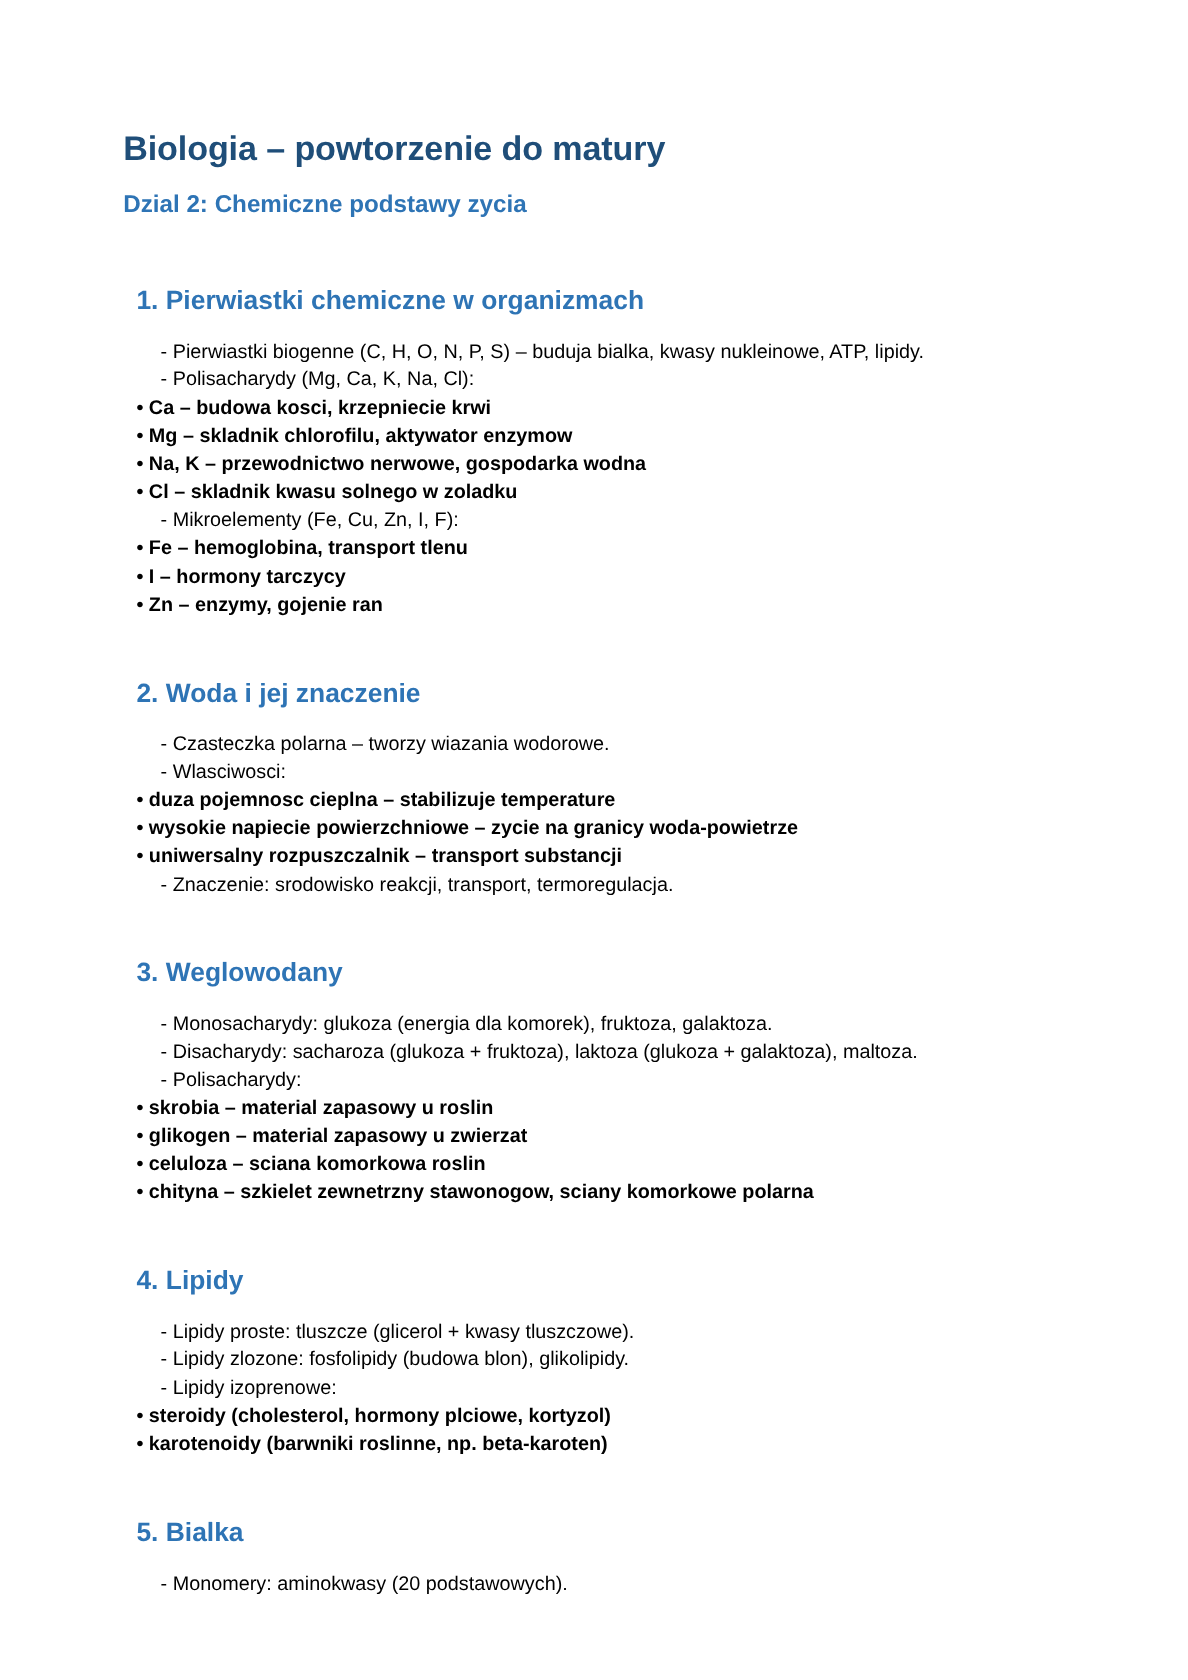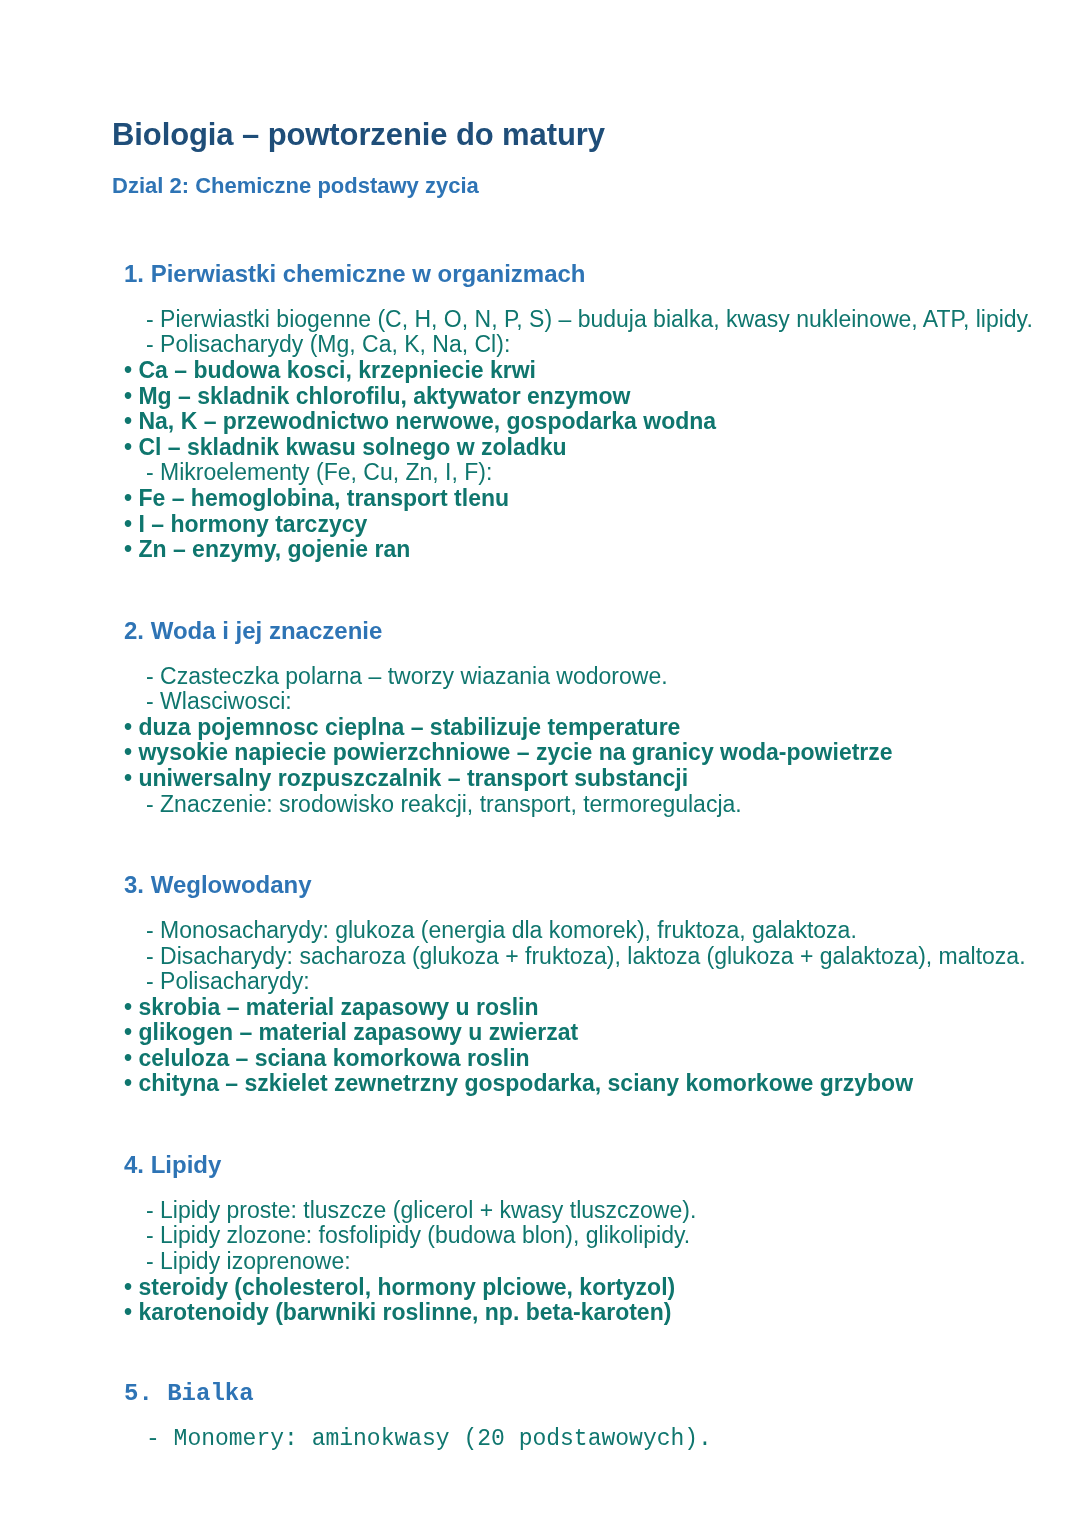--- a/index.html
+++ b/index.html
@@ -36,38 +36,37 @@
     font-weight: bold;
     color: #2E74B5;
     line-height: 1.15;
     margin: 0 0 62px 0;
   }
   .section {
     margin: 0 0 54px 12px;
   }
   .section:last-child {
     margin-bottom: 0;
-    font-family: Liberation Mono, monospace;
   }
   .section-heading {
     font-size: 24px;
     font-weight: bold;
     color: #2E74B5;
     line-height: 1.2;
     margin: 0 0 18px 0;
   }
   .lines {
     margin: 0;
     padding: 0;
     list-style: none;
   }
   .line {
-    font-size: 23px;
+    font-size: 18px;
     line-height: 25.6px;
-    color: #0f766e;
+    color: #000000;
     white-space: pre;
   }
   .line.dash {
     padding-left: 22px;
   }
   .line.bullet {
     padding-left: 0px;
     font-weight: bold;
   }
   .marker {
@@ -112,21 +111,21 @@
       </section>
       <section class="section">
         <h3 class="section-heading">3. Weglowodany</h3>
         <div class="lines">
           <div class="line dash"><span class="marker">- </span><span>Monosacharydy: glukoza (energia dla komorek), fruktoza, galaktoza.</span></div>
           <div class="line dash"><span class="marker">- </span><span>Disacharydy: sacharoza (glukoza + fruktoza), laktoza (glukoza + galaktoza), maltoza.</span></div>
           <div class="line dash"><span class="marker">- </span><span>Polisacharydy:</span></div>
           <div class="line bullet"><span class="marker">• </span><span>skrobia – material zapasowy u roslin</span></div>
           <div class="line bullet"><span class="marker">• </span><span>glikogen – material zapasowy u zwierzat</span></div>
           <div class="line bullet"><span class="marker">• </span><span>celuloza – sciana komorkowa roslin</span></div>
-          <div class="line bullet"><span class="marker">• </span><span>chityna – szkielet zewnetrzny gospodarka, sciany komorkowe grzybow</span></div>
+          <div class="line bullet"><span class="marker">• </span><span>chityna – szkielet zewnetrzny stawonogow, sciany komorkowe polarna</span></div>
         </div>
       </section>
       <section class="section">
         <h3 class="section-heading">4. Lipidy</h3>
         <div class="lines">
           <div class="line dash"><span class="marker">- </span><span>Lipidy proste: tluszcze (glicerol + kwasy tluszczowe).</span></div>
           <div class="line dash"><span class="marker">- </span><span>Lipidy zlozone: fosfolipidy (budowa blon), glikolipidy.</span></div>
           <div class="line dash"><span class="marker">- </span><span>Lipidy izoprenowe:</span></div>
           <div class="line bullet"><span class="marker">• </span><span>steroidy (cholesterol, hormony plciowe, kortyzol)</span></div>
           <div class="line bullet"><span class="marker">• </span><span>karotenoidy (barwniki roslinne, np. beta-karoten)</span></div>

